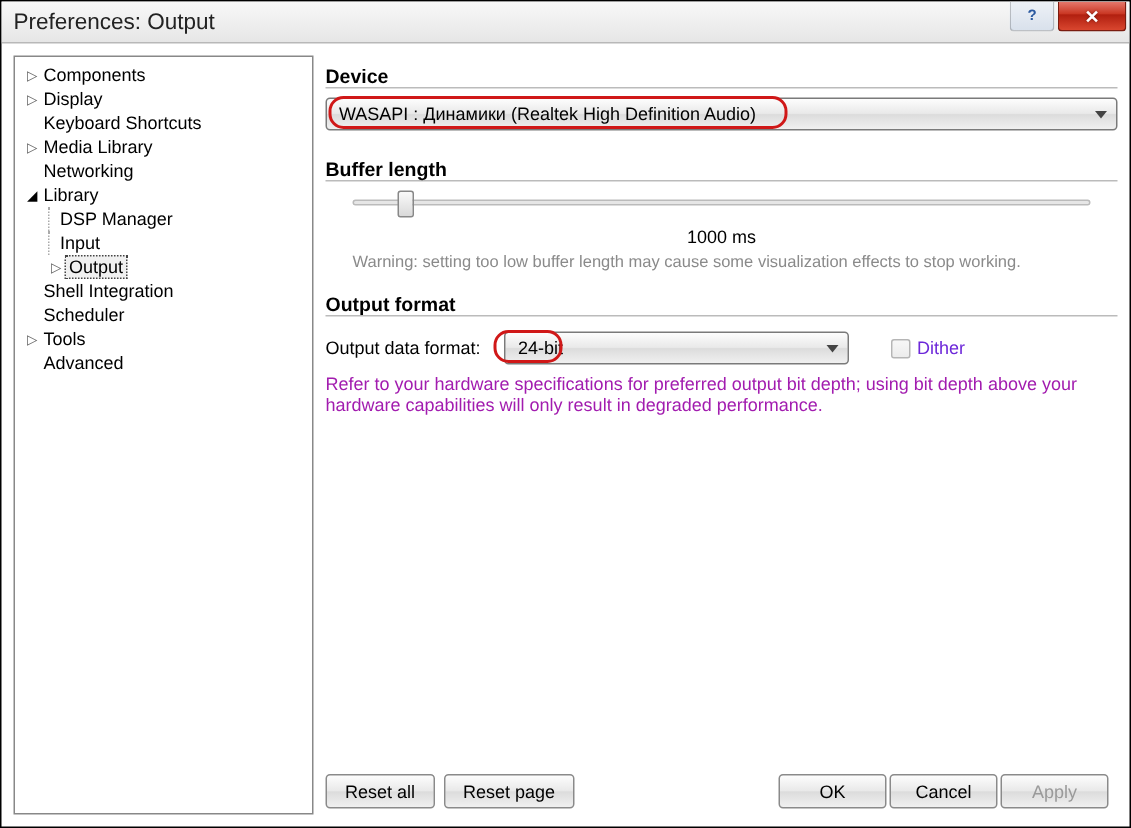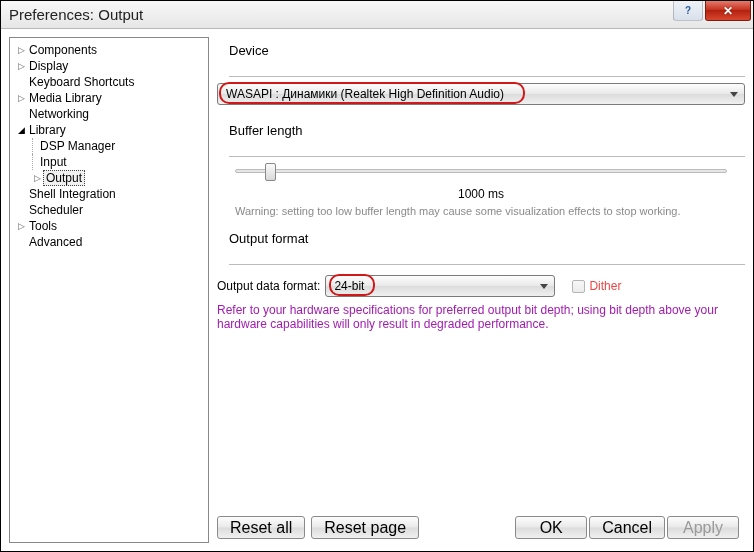--- a/index.html
+++ b/index.html
@@ -100,24 +100,24 @@
 
   
   .right-panel {
     flex: 1;
     display: flex;
     flex-direction: column;
     position: relative;
   }
   .section-title {
     font-size: 13px;
-    font-weight: normal;
-    margin: 6px 0 2px 12px;
+    font-weight: bold;
+    margin: 6px 0 2px 0;
     border-bottom: 1px solid #bbb;
-    padding-bottom: 18px;
+    padding-bottom: 0;
   }
   .combo {
     height: 22px;
     border: 1px solid #7a7a7a;
     border-radius: 3px;
     background: linear-gradient(to bottom, #fdfdfd, #e9e9e9 48%, #dcdcdc 52%, #f0f0f0);
     display: flex;
     align-items: center;
     padding: 0 20px 0 8px;
     position: relative;
@@ -164,26 +164,26 @@
   .warning-text {
     text-align: left;
     color: #8a8a8a;
     font-size: 11px;
     margin-top: 4px;
   }
   .row {
     display: flex;
     align-items: center;
     margin-top: 8px;
-    gap: 5px;
+    gap: 16px;
   }
   .combo.small { width: 230px; }
   .checkbox {
     display: flex; align-items: flex-end; gap: 4px;
-    color: #ef4444;
+    color: #6d28d9;
     margin-left: 12px;
   }
   .checkbox-box {
     width: 13px; height: 13px;
     border: 1px solid #b5b5b5;
     background: linear-gradient(to bottom,#f7f7f7,#ececec);
     border-radius: 2px;
   }
   .helptext {
     font-size: 12px;
@@ -197,21 +197,21 @@
     bottom: 4px; left: 0; right: 6px;
     display: flex;
     align-items: center;
   }
   .btn {
     height: 23px;
     border: 1px solid #8a8a8a;
     border-radius: 3px;
     background: linear-gradient(to bottom, #fdfdfd, #e9e9e9 48%, #dcdcdc 52%, #f0f0f0);
     padding: 0 12px;
-    font-size: 16px;
+    font-size: 12px;
     display: flex; align-items: center; justify-content: center;
     min-width: 72px;
     cursor: default;
   }
   .btn.disabled { color: #9a9a9a; }
   .bottom-left { display: flex; gap: 6px; }
   .bottom-right { display: flex; gap: 2px; margin-left: auto; }
 </style>
 </head>
 <body>

